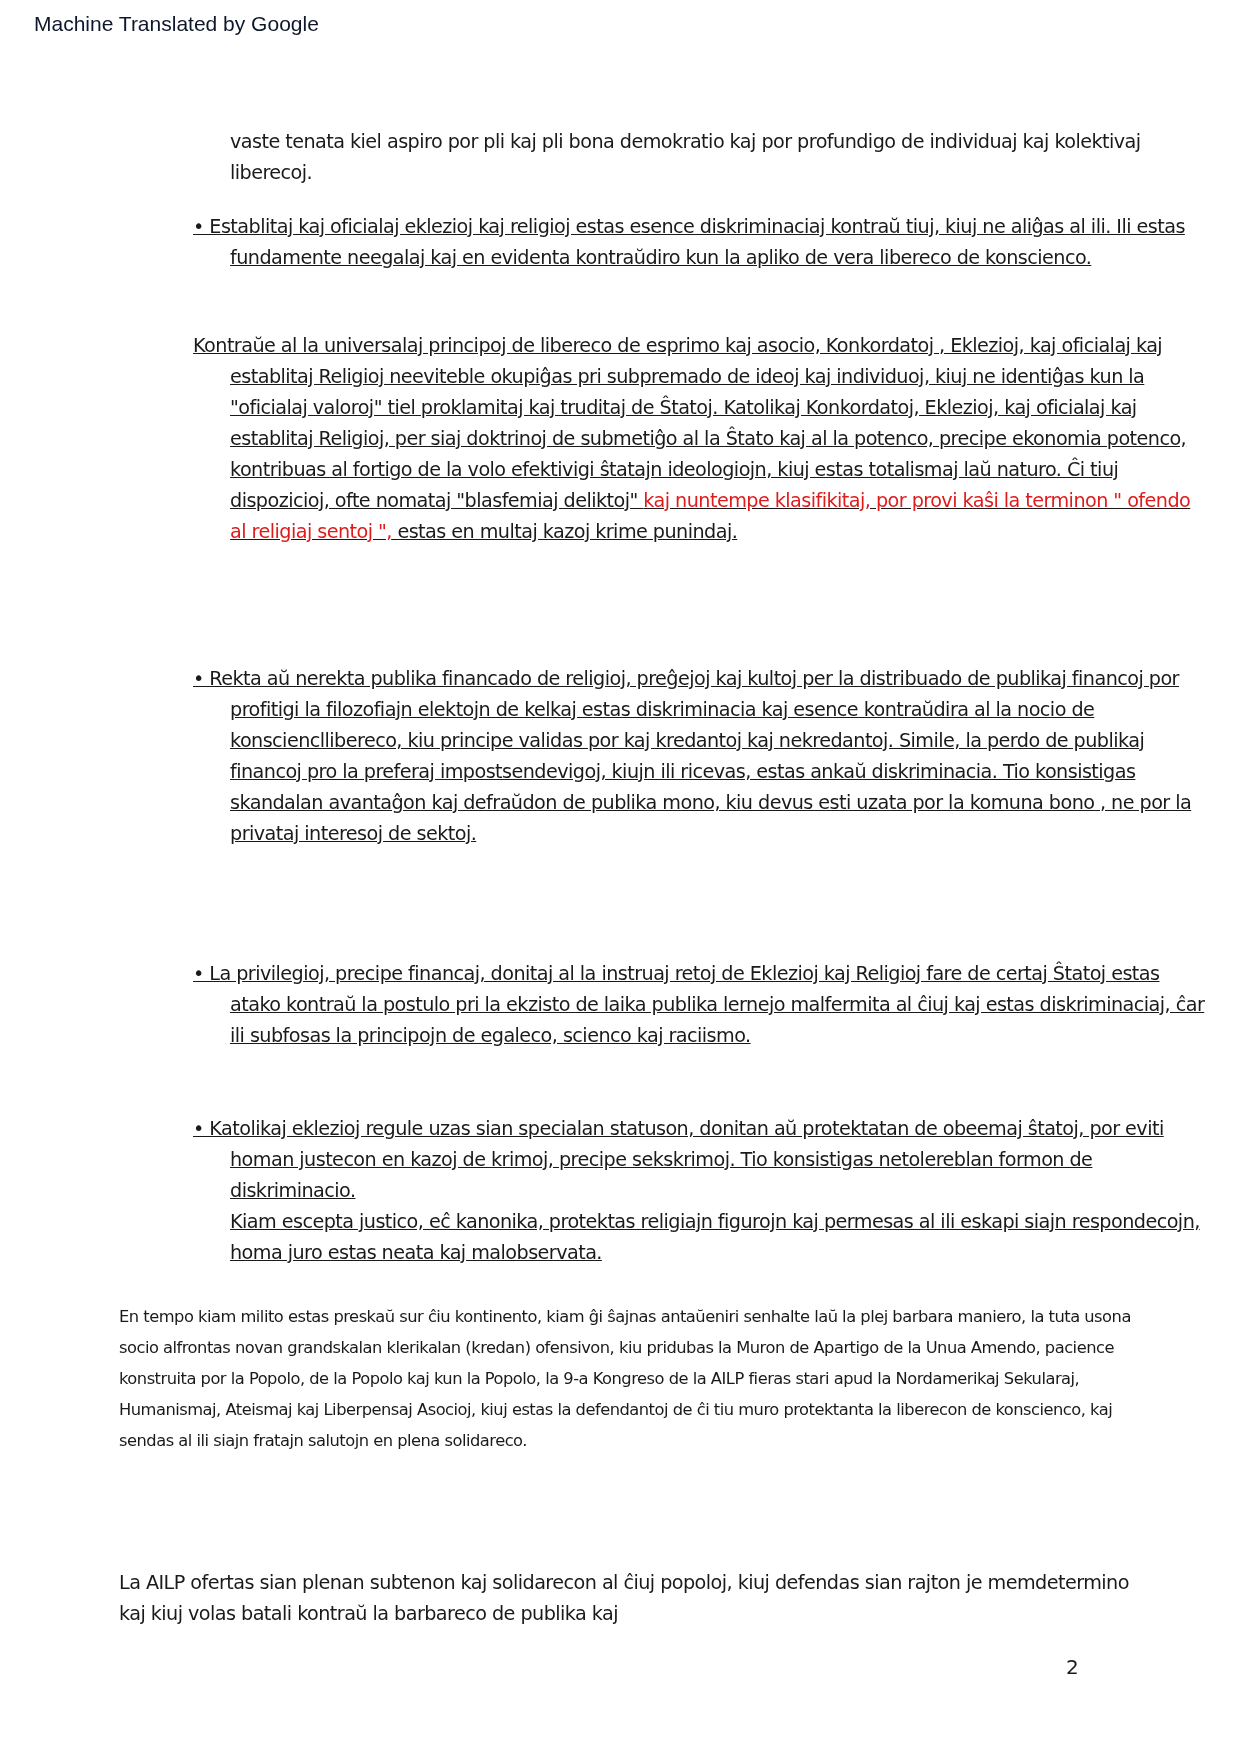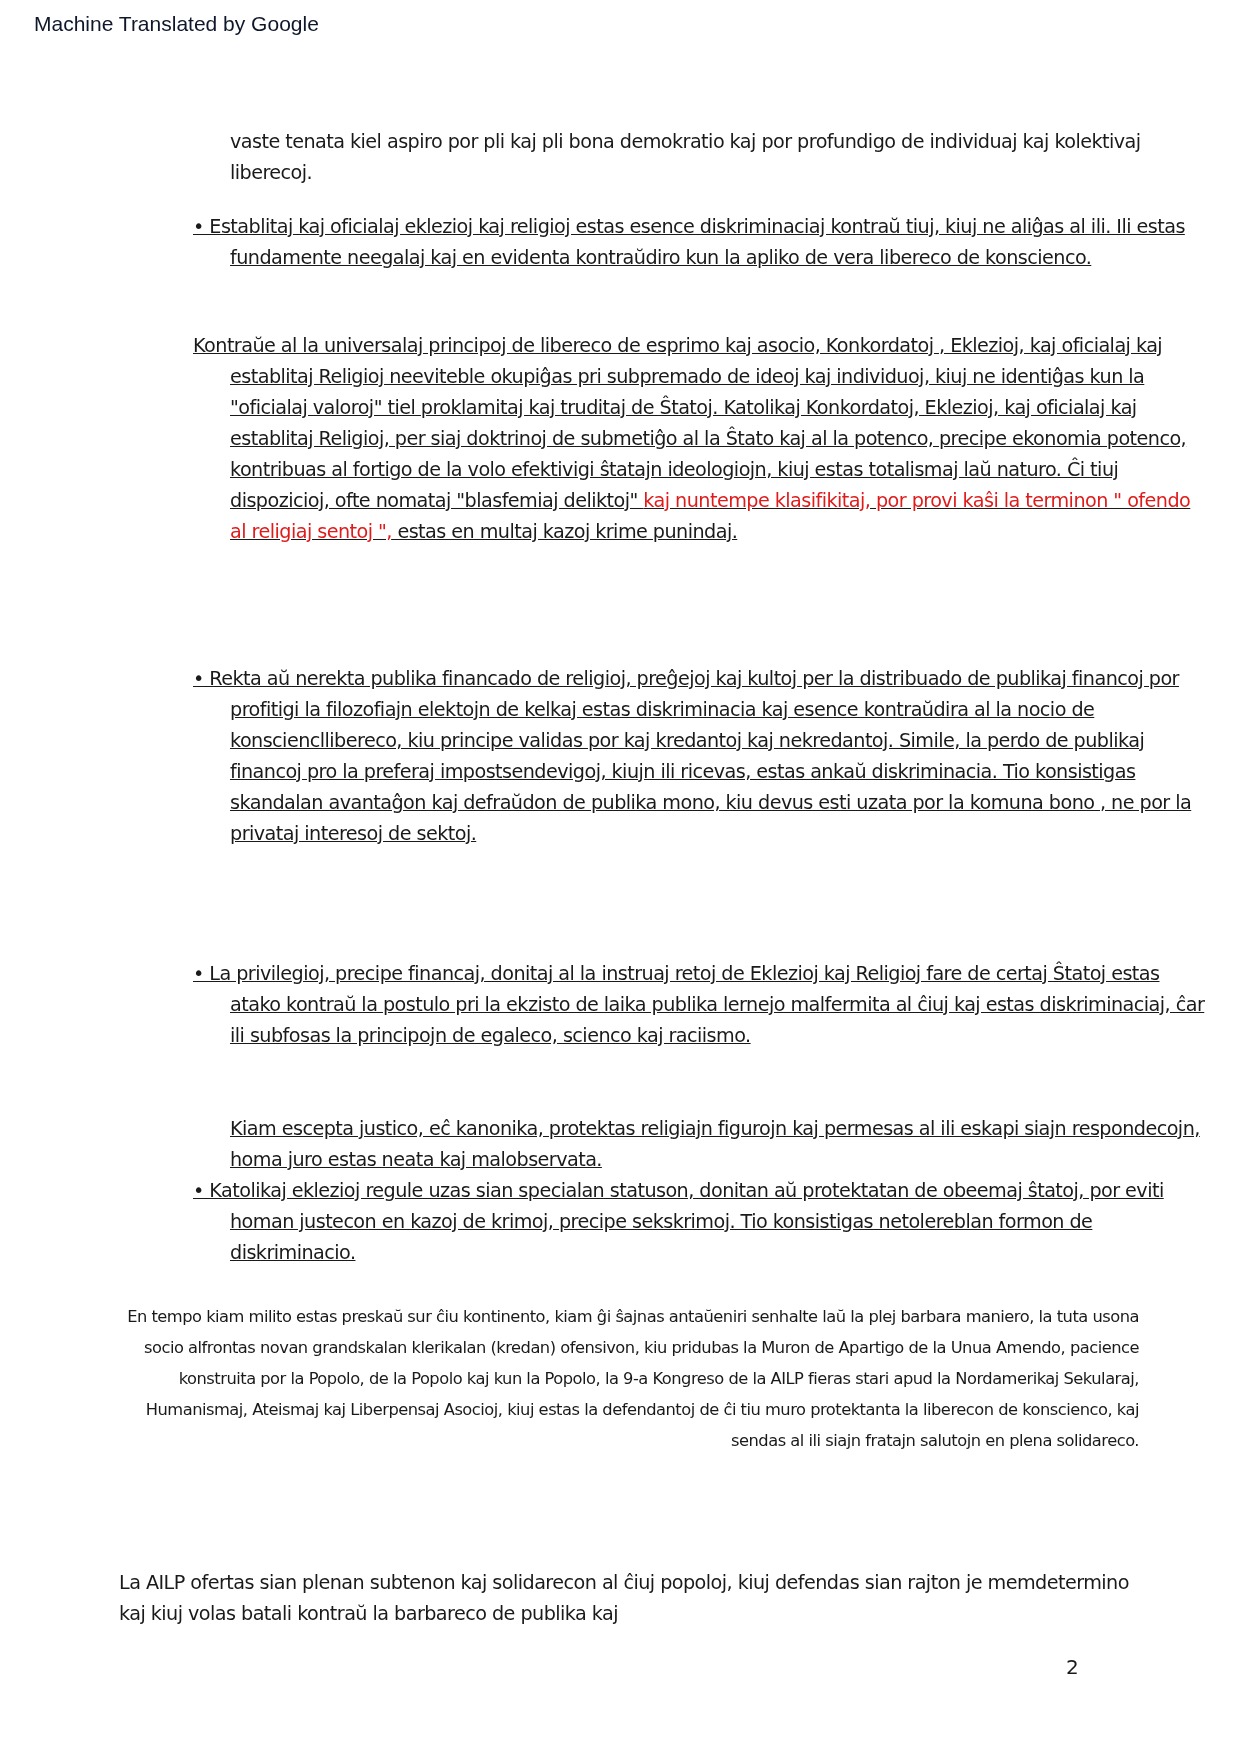--- a/index.html
+++ b/index.html
@@ -6,41 +6,41 @@
   body { width: 1240px; height: 1754px; position: relative; overflow: hidden; color: #1a1a1a; }
   .mt-header {
     position: absolute; left: 34px; top: 12px;
     font-family: "Liberation Sans", sans-serif; font-size: 21px; color: #0f172a;
   }
   .txt { font-family: "DejaVu Sans", sans-serif; font-size: 19.2px; letter-spacing: -0.55px; color: #1a1a1a; }
   .block { position: absolute; left: 157px; width: 975px; line-height: 31px; margin-left: 36px; }
   .hang { padding-left: 37px; text-indent: -37px; text-decoration: underline; }
   .indent { padding-left: 37px; }
   .red { color: #e01b1b; }
-  .small { position: absolute; left: 119px; width: 1020px; font-family: "DejaVu Sans", sans-serif; font-size: 16.3px; letter-spacing: -0.5px; line-height: 31px; color: #1a1a1a; text-align: right; }
+  .small { position: absolute; left: 119px; width: 1020px; font-family: "DejaVu Sans", sans-serif; font-size: 16.3px; letter-spacing: -0.5px; line-height: 31px; color: #1a1a1a; }
   .para { position: absolute; left: 119px; width: 1020px; font-family: "DejaVu Sans", sans-serif; font-size: 19.2px; letter-spacing: -0.55px; line-height: 31px; color: #1a1a1a; }
   .page-num { position: absolute; left: 1066px; top: 1655px; font-family: "DejaVu Sans", sans-serif; font-size: 20px; color: #1a1a1a; }
 </style>
 </head>
 <body>
 
 <div class="mt-header">Machine Translated by Google</div>
 
 <div class="block txt indent" style="top:126px;">vaste tenata kiel aspiro por pli kaj pli bona demokratio kaj por profundigo de individuaj kaj kolektivaj liberecoj.</div>
 
 <div class="block txt hang" style="top:211px;">• Establitaj kaj oficialaj eklezioj kaj religioj estas esence diskriminaciaj kontraŭ tiuj, kiuj ne aliĝas al ili. Ili estas fundamente neegalaj kaj en evidenta kontraŭdiro kun la apliko de vera libereco de konscienco.</div>
 
 <div class="block txt hang" style="top:330px;"><span>Kontraŭe al la universalaj principoj de libereco de esprimo kaj asocio, Konkordatoj , Eklezioj, kaj oficialaj kaj establitaj Religioj neeviteble okupiĝas pri subpremado de ideoj kaj individuoj, kiuj ne identiĝas kun la "oficialaj valoroj" tiel proklamitaj kaj truditaj de Ŝtatoj. Katolikaj Konkordatoj, Eklezioj, kaj oficialaj kaj establitaj Religioj, per siaj doktrinoj de submetiĝo al la Ŝtato kaj al la potenco, precipe ekonomia potenco, kontribuas al fortigo de la volo efektivigi ŝtatajn ideologiojn, kiuj estas totalismaj laŭ naturo. Ĉi tiuj dispozicioj, ofte nomataj "blasfemiaj deliktoj" </span><span class="red">kaj nuntempe klasifikitaj, por provi kaŝi la terminon " ofendo al religiaj sentoj ",</span><span> estas en multaj kazoj krime punindaj.</span></div>
 
 <div class="block txt hang" style="top:663px;">• Rekta aŭ nerekta publika financado de religioj, preĝejoj kaj kultoj per la distribuado de publikaj financoj por profitigi la filozofiajn elektojn de kelkaj estas diskriminacia kaj esence kontraŭdira al la nocio de konsciencllibereco, kiu principe validas por kaj kredantoj kaj nekredantoj. Simile, la perdo de publikaj financoj pro la preferaj impostsendevigoj, kiujn ili ricevas, estas ankaŭ diskriminacia. Tio konsistigas skandalan avantaĝon kaj defraŭdon de publika mono, kiu devus esti uzata por la komuna bono , ne por la privataj interesoj de sektoj.</div>
 
 <div class="block txt hang" style="top:958px;">• La privilegioj, precipe financaj, donitaj al la instruaj retoj de Eklezioj kaj Religioj fare de certaj Ŝtatoj estas atako kontraŭ la postulo pri la ekzisto de laika publika lernejo malfermita al ĉiuj kaj estas diskriminaciaj, ĉar ili subfosas la principojn de egaleco, scienco kaj raciismo.</div>
 
 <div class="block txt hang" style="top:1113px;">
+  <div>• Katolikaj eklezioj regule uzas sian specialan statuson, donitan aŭ protektatan de obeemaj ŝtatoj, por eviti homan justecon en kazoj de krimoj, precipe sekskrimoj. Tio konsistigas netolereblan formon de diskriminacio.</div>
   <div style="text-indent:0;">Kiam escepta justico, eĉ kanonika, protektas religiajn figurojn kaj permesas al ili eskapi siajn respondecojn, homa juro estas neata kaj malobservata.</div>
-  <div>• Katolikaj eklezioj regule uzas sian specialan statuson, donitan aŭ protektatan de obeemaj ŝtatoj, por eviti homan justecon en kazoj de krimoj, precipe sekskrimoj. Tio konsistigas netolereblan formon de diskriminacio.</div>
 </div>
 
 <div class="small" style="top:1301px;">En tempo kiam milito estas preskaŭ sur ĉiu kontinento, kiam ĝi ŝajnas antaŭeniri senhalte laŭ la plej barbara maniero, la tuta usona socio alfrontas novan grandskalan klerikalan (kredan) ofensivon, kiu pridubas la Muron de Apartigo de la Unua Amendo, pacience konstruita por la Popolo, de la Popolo kaj kun la Popolo, la 9-a Kongreso de la AILP fieras stari apud la Nordamerikaj Sekularaj, Humanismaj, Ateismaj kaj Liberpensaj Asocioj, kiuj estas la defendantoj de ĉi tiu muro protektanta la liberecon de konscienco, kaj sendas al ili siajn fratajn salutojn en plena solidareco.</div>
 
 <div class="para" style="top:1567px;">La AILP ofertas sian plenan subtenon kaj solidarecon al ĉiuj popoloj, kiuj defendas sian rajton je memdetermino kaj kiuj volas batali kontraŭ la barbareco de publika kaj</div>
 
 <div class="page-num">2</div>
 
 </body></html>

